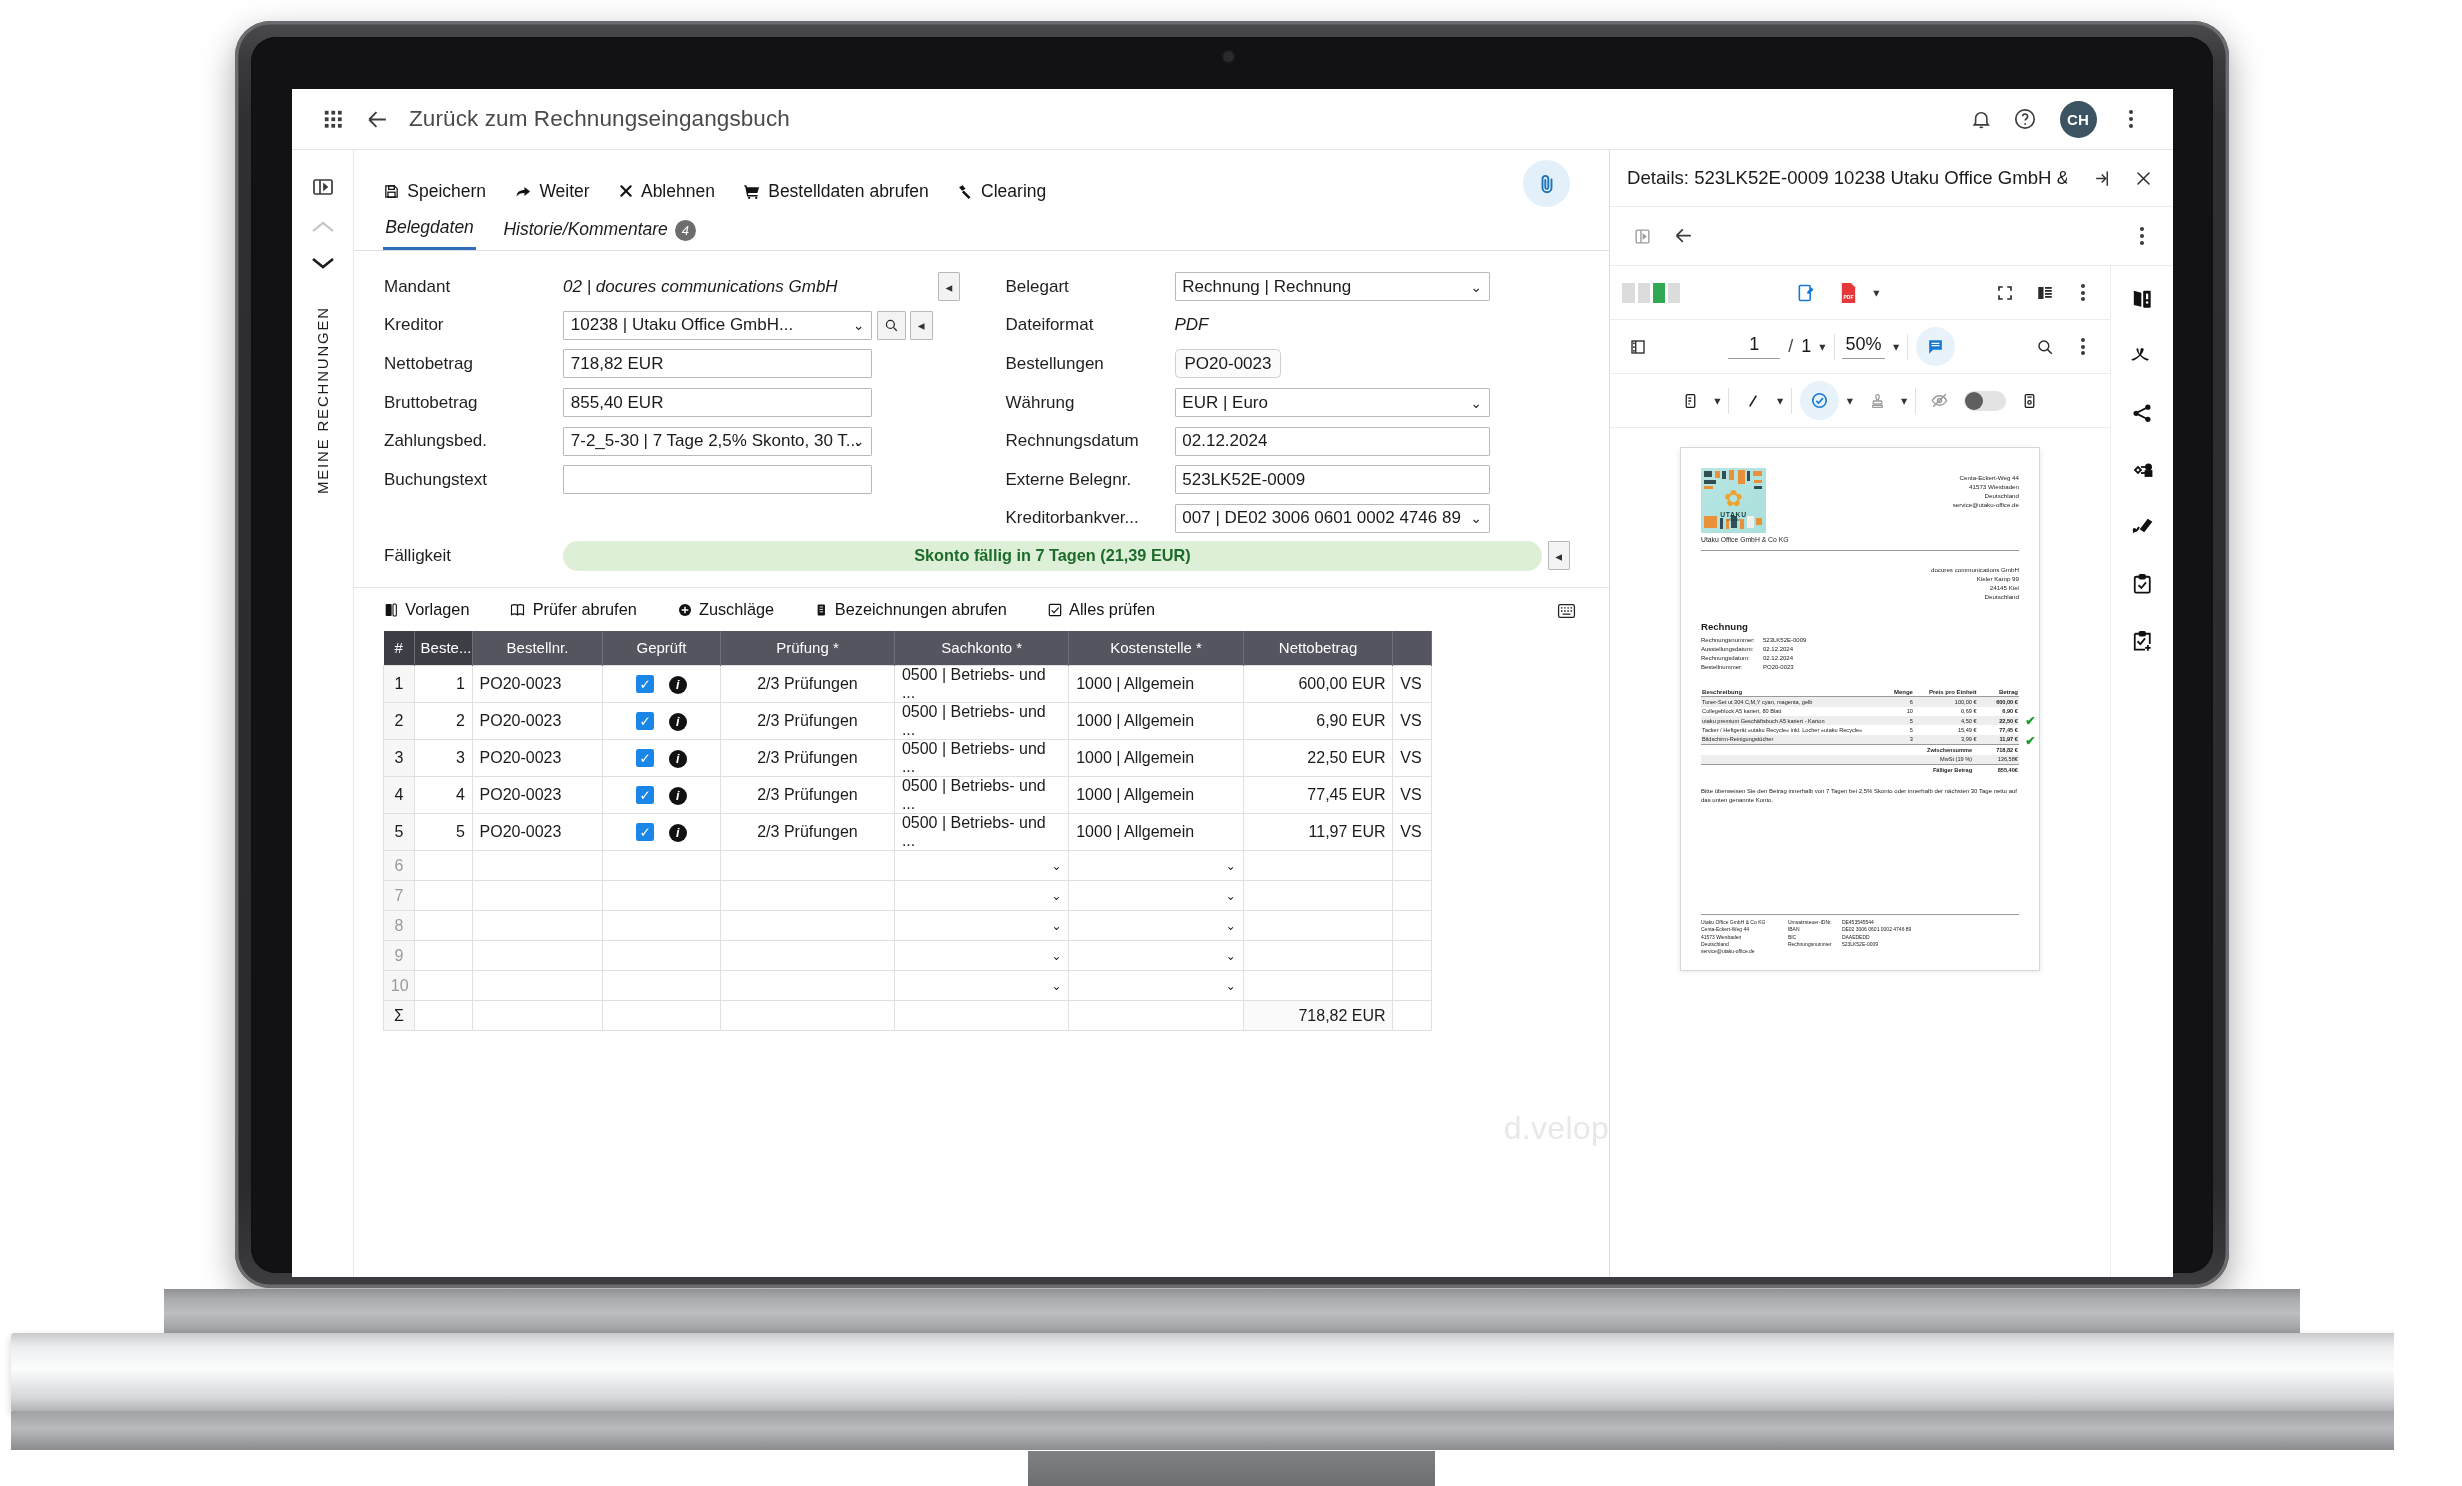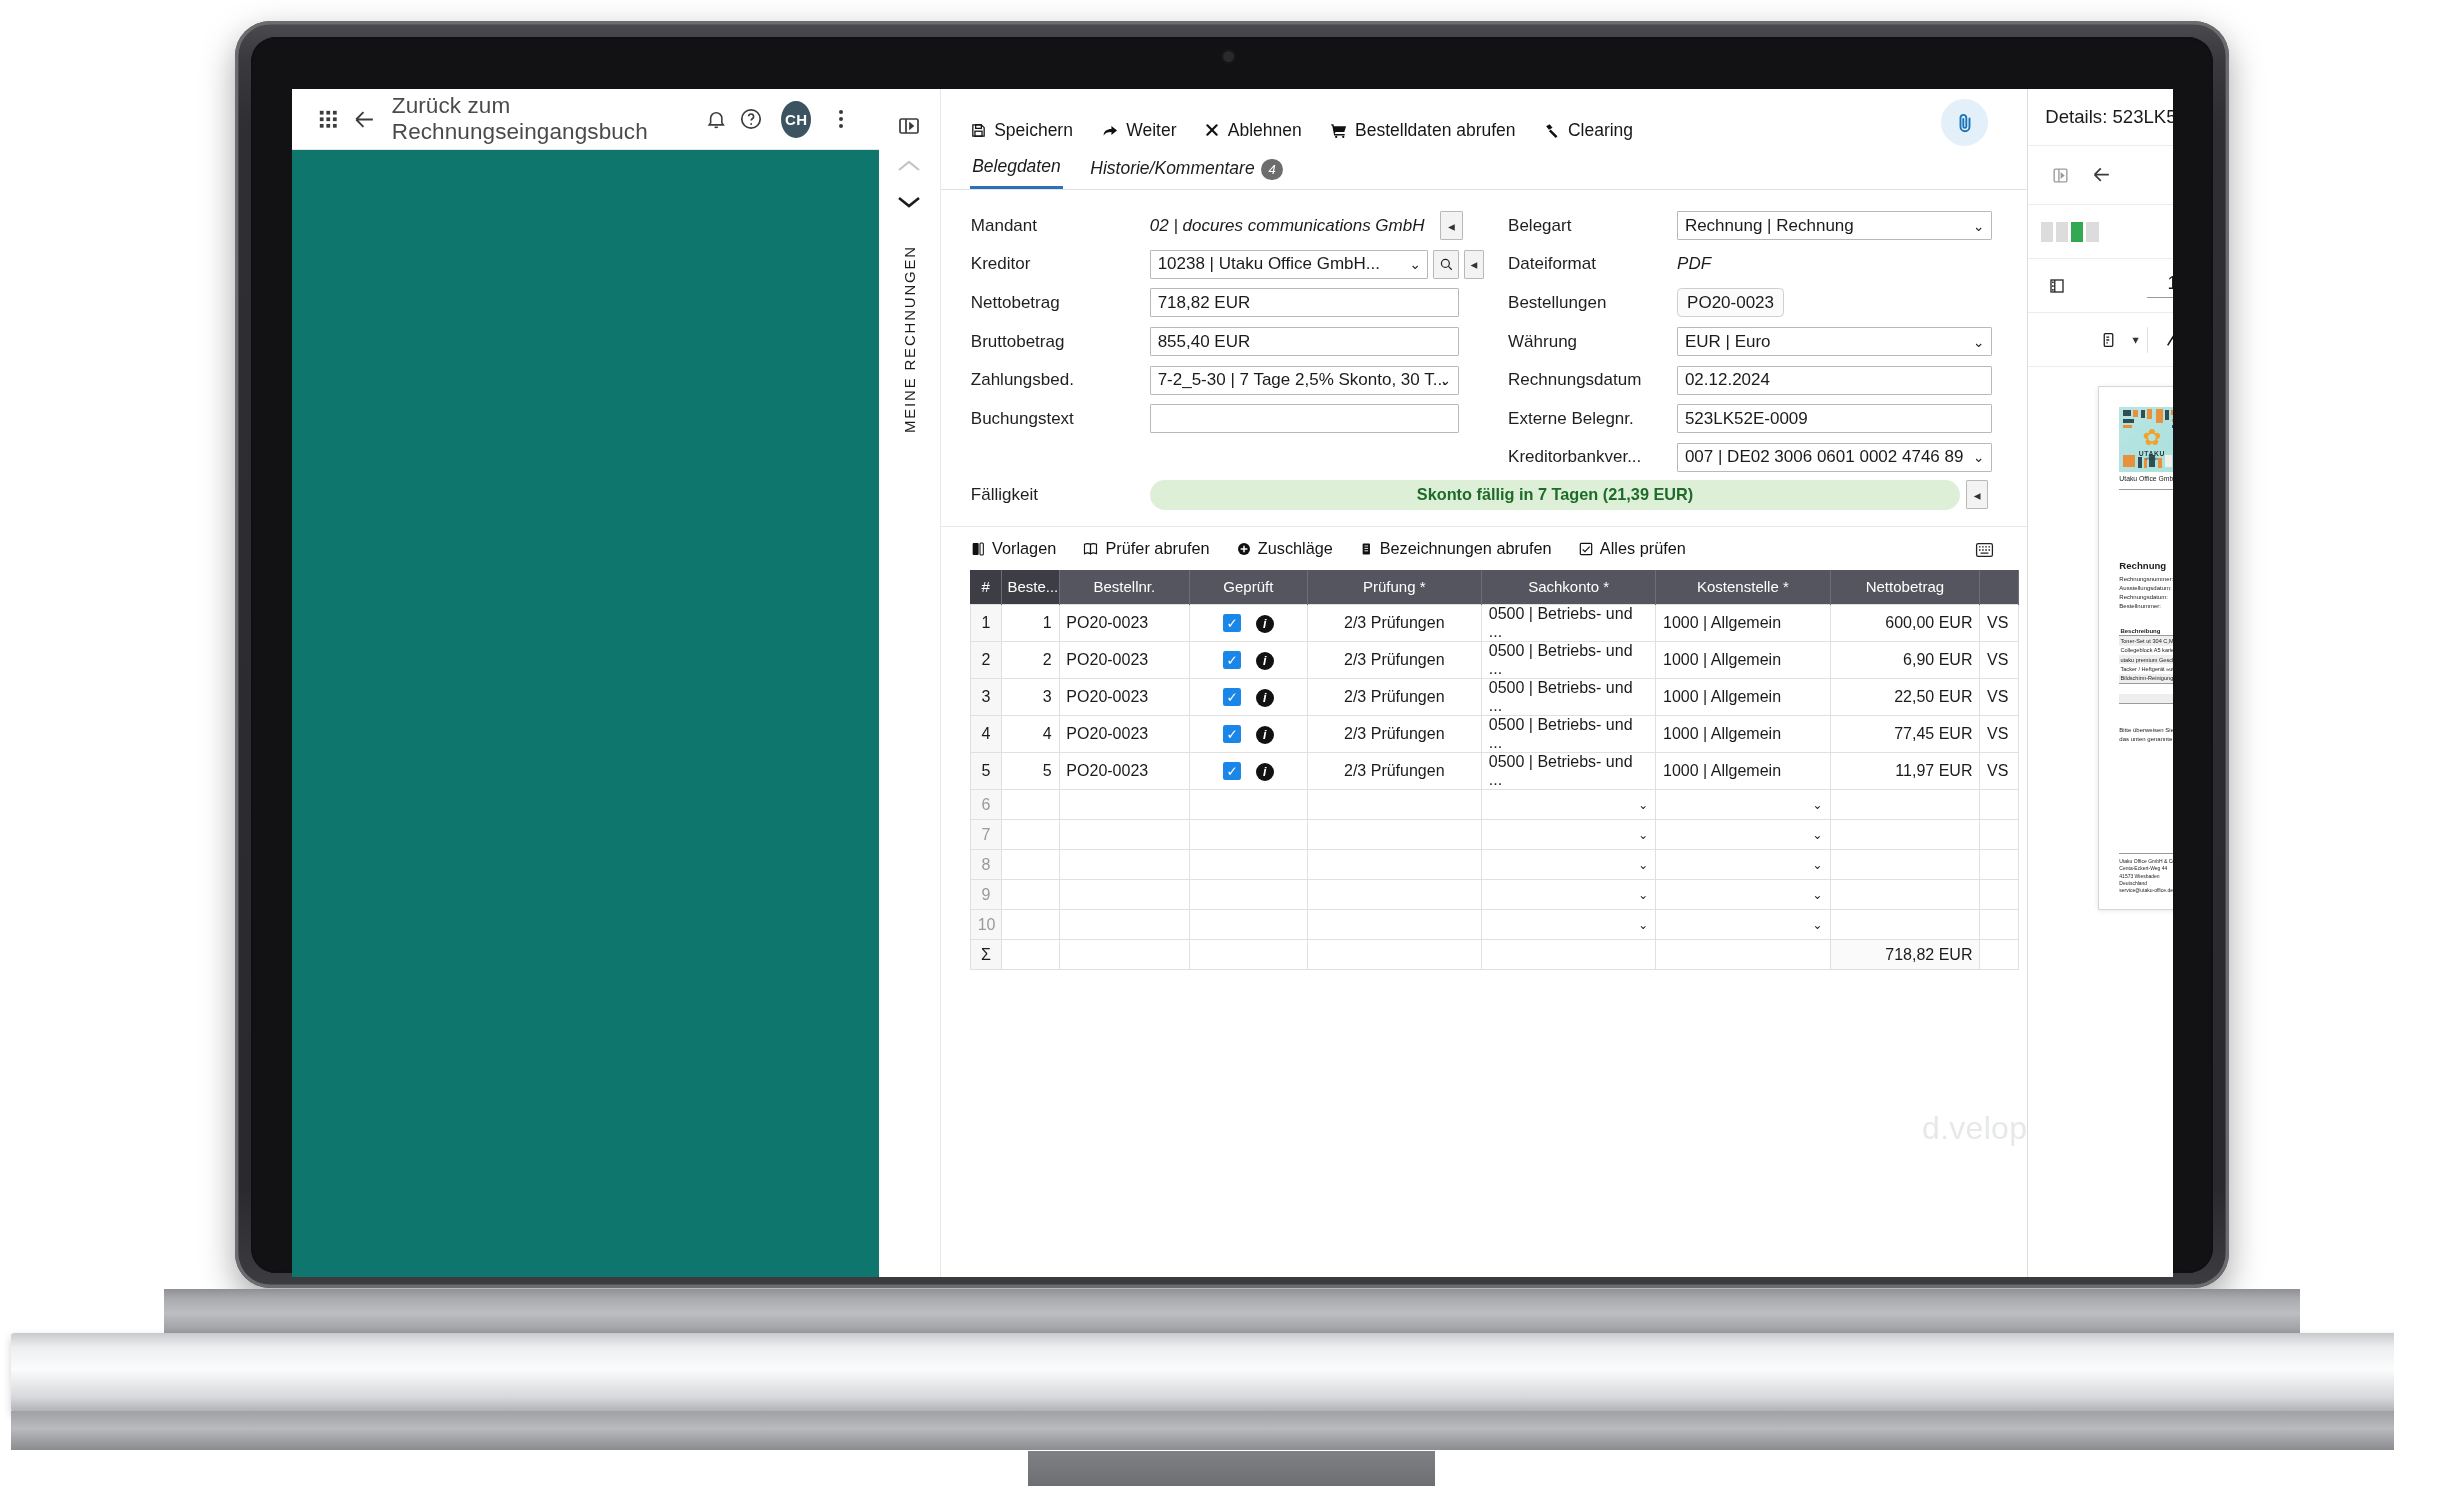--- a/index.html
+++ b/index.html
@@ -45,21 +45,21 @@
     background:linear-gradient(180deg,#9fa1a5 0%,#b8babd 45%,#8a8c90 100%);
   }
   .base-foot{
     position:absolute; left:1028px; top:1451px; width:407px; height:35px;
     background:linear-gradient(180deg,#7e8084 0%,#6d6f73 100%);
   }
   .white-patch{ position:absolute; right:0; top:0; width:169px; height:417px; background:#fff; }
   .white-patch2{ position:absolute; right:0; bottom:0; width:68px; height:372px; background:#fff; }
 
   
-  .app{ position:absolute; inset:0; background:#0f766e; display:flex; flex-direction:row; }
+  .app{ position:absolute; inset:0; background:#14b8a6; display:flex; flex-direction:column; }
 
   .topbar{
     height:61px; flex:0 0 61px; display:flex; align-items:center; gap:0;
     border-bottom:0.6px solid #e4e4e4; padding:0 20px 0 19px; background:#fff;
   }
   .ic-btn{ width:44px; height:44px; display:flex; align-items:center; justify-content:center;
            border:none; background:transparent; cursor:pointer; color:#3c3c3c; }
   .topbar-title{ font-size:22.5px; color:#4a4a4a; margin-left:10px; letter-spacing:0.1px; }
   .spacer{ flex:1 1 auto; }
   .avatar{ width:37px; height:37px; border-radius:50%; background:#3c5361; color:#fff;
@@ -112,21 +112,21 @@
   .sqbtn{ width:29px; height:29px; border:0.6px solid #b8b8b8; background:#f3f3f3; display:flex;
           align-items:center; justify-content:center; margin-left:4.5px; border-radius:1.1px; cursor:pointer; }
   .arrowbtn{ width:22.5px; height:29px; border:0.6px solid #b8b8b8; background:#f3f3f3; display:flex;
              align-items:center; justify-content:center; font-size:13.5px; color:#333; border-radius:1.1px; cursor:pointer; }
   .chip{ display:inline-flex; align-items:center; height:29px; padding:0 9px; border:0.6px solid #cfcfcf;
          border-radius:4.5px; background:#fbfbfb; font-size:17px; color:#1b1b1b; }
   .greenbar{ height:30px; border-radius:15px; background:#ddefd6; color:#1d6b2a; font-weight:bold;
              font-size:16.3px; display:flex; align-items:center; justify-content:center; }
 
   
-  .tbl-tools{ display:flex; align-items:center; gap:26px; padding:12.4px 0 11.3px 29px;
+  .tbl-tools{ display:flex; align-items:center; gap:40px; padding:12.4px 0 11.3px 29px;
               border-top:0.6px solid #e6e6e6; margin-top:14.6px; position:relative; }
   .tool{ display:flex; align-items:center; gap:6.2px; font-size:16.3px; color:#141414; cursor:pointer; }
   .tool-right{ position:absolute; right:33px; top:14.6px; cursor:pointer; }
 
   
   .grid{ margin-left:29px; width:1049px; border-collapse:collapse; table-layout:fixed; }
   .grid th{ background:#555560; color:#fff; font-size:15px; font-weight:normal; height:35px;
             border-right:0.6px solid #6d6d78; padding:0 5.6px; }
   .grid th.idx{ background:#3d3d46; }
   .grid td{ border:0.6px solid #e0e0e0; height:30px; font-size:16px; color:#1b1b1b; padding:0 6.8px; }

